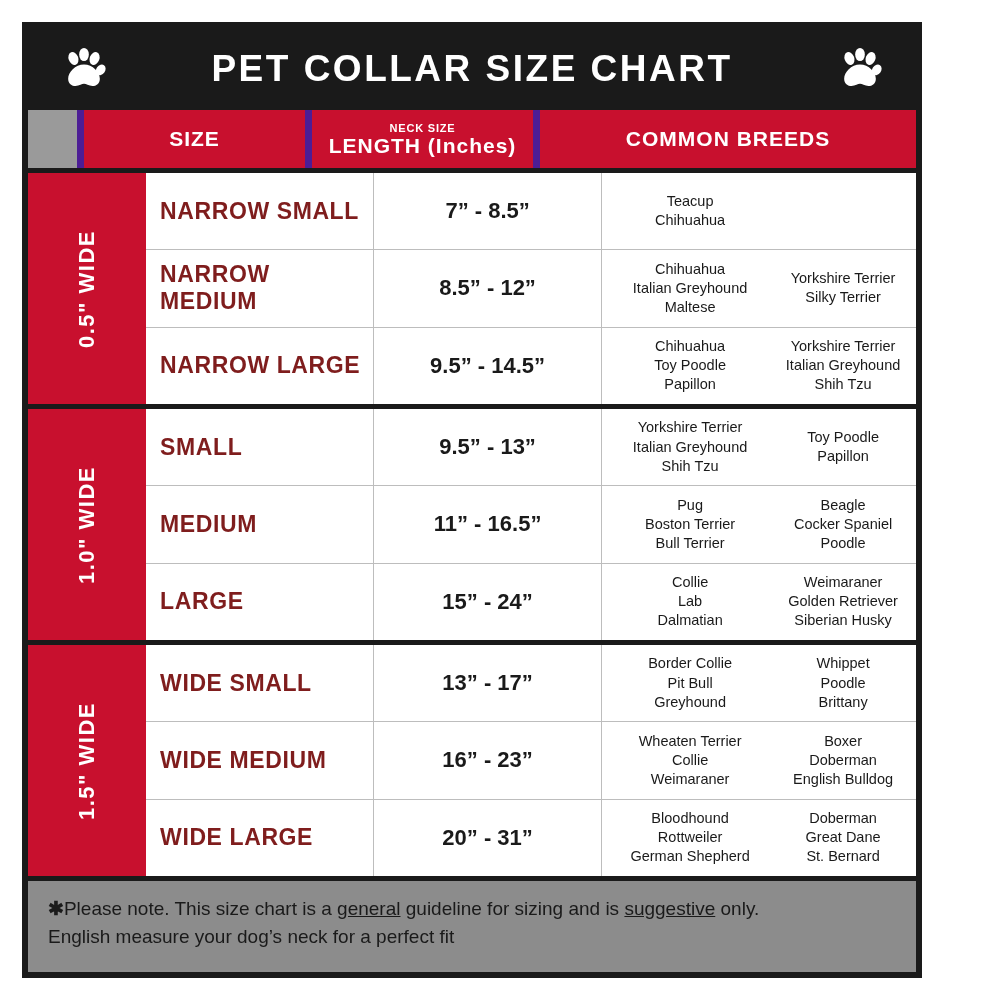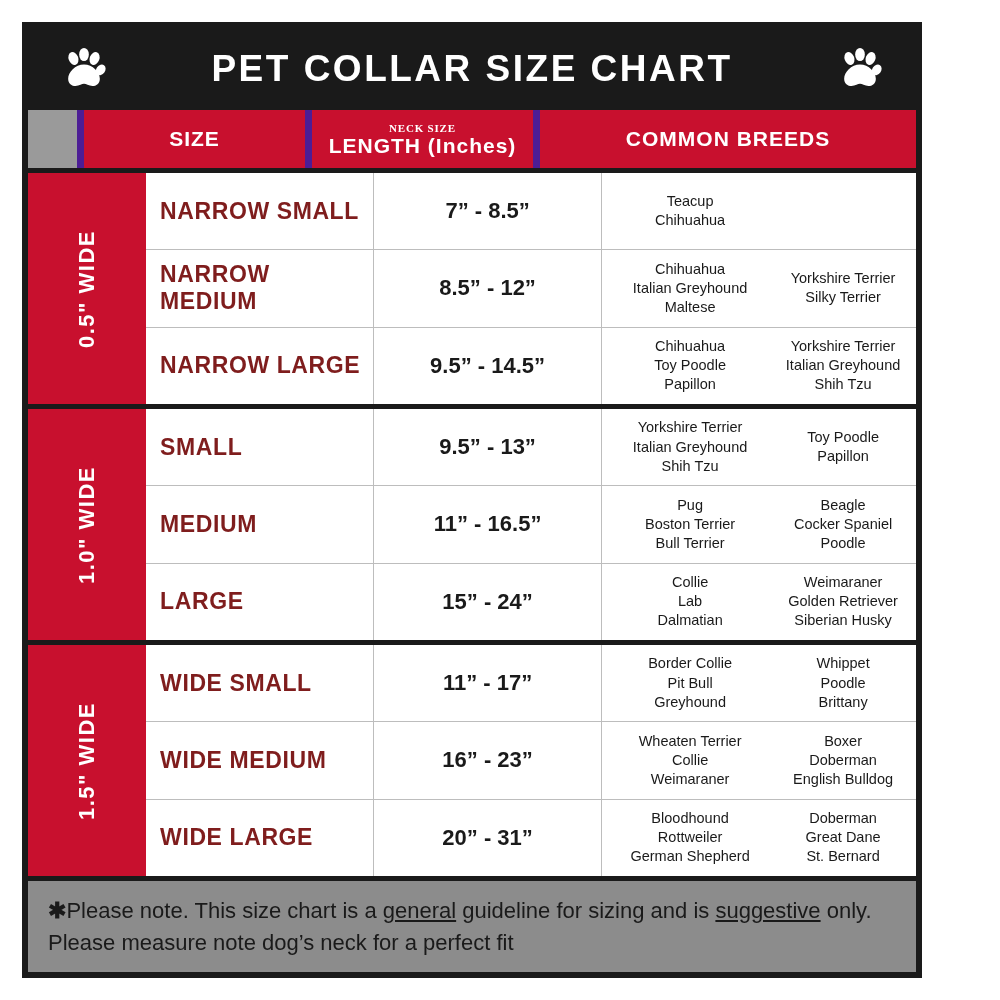--- a/index.html
+++ b/index.html
@@ -76,21 +76,20 @@
   .col-wide  { flex: 0 0 56px; background: #9a9a9a; }
   .col-size  { flex: 0 0 228px; }
   .col-len   { flex: 0 0 228px; flex-direction: column; }
   .col-breed { flex: 1 1 auto; }
   .neck-label {
     font-size: 11px;
     letter-spacing: 0.8px;
     font-weight: bold;
     line-height: 1;
     margin-bottom: 1px;
-    font-family: Liberation Serif, serif;
   }
   .len-label { font-size: 21px; line-height: 1; }
 
   .group {
     display: flex;
     border-top: 5px solid #1a1a1a;
     flex: 1 1 auto;
   }
   .group-label {
     flex: 0 0 56px;
@@ -173,21 +172,21 @@
   }
   .silhouette svg { display: block; }
 
   
   .footer {
     flex: 0 0 96px;
     background: #8c8c8c;
     border-top: 5px solid #1a1a1a;
     color: #1a1a1a;
     padding: 14px 20px 10px 20px;
-    font-size: 22px;
+    font-size: 19px;
     line-height: 1.45;
   }
   .footer .star { font-weight: bold; }
   .u { text-decoration: underline; }
 </style>
 </head>
 <body>
 
 <div id="chart">
   <div class="frame">
@@ -395,21 +394,21 @@
       </div>
 
       <div class="group">
         <div class="group-label">
           <span>1.5" WIDE</span>
         </div>
         <div class="group-rows">
 
           <div class="row">
             <div class="cell size">WIDE SMALL</div>
-            <div class="cell len">11” - 17”</div>
+            <div class="cell len">13” - 17”</div>
             <div class="cell breeds">
               <div class="breed-cols">
                 <div class="breed-col">
                   <span>Border Collie</span>
                   <span>Pit Bull</span>
                   <span>Greyhound</span>
                 </div>
                 <div class="breed-col second">
                   <span>Whippet</span>
                   <span>Poodle</span>
@@ -479,17 +478,17 @@
 
         </div>
       </div>
 
     </div>
 
     <div class="footer">
       <div>
         <span class="star">✱</span><span>Please note. This size chart is a </span><span class="u">general</span><span> guideline for sizing and is </span><span class="u">suggestive</span><span> only.</span>
       </div>
-      <div>Please measure note dog’s neck for a perfect fit</div>
+      <div>English measure your dog’s neck for a perfect fit</div>
     </div>
 
   </div>
 </div>
 
 </body></html>

